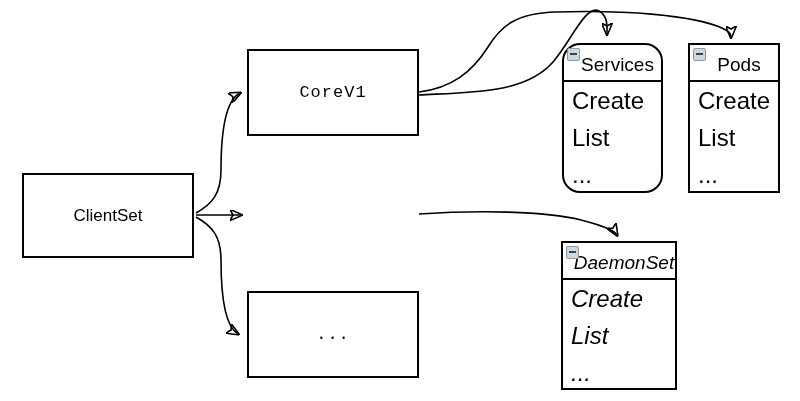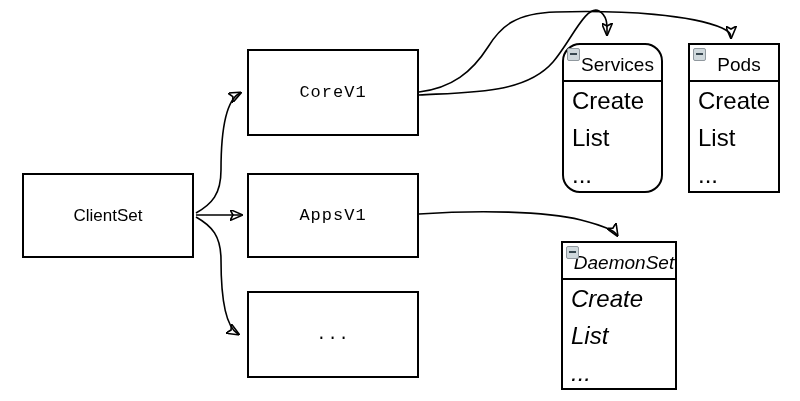--- a/index.html
+++ b/index.html
@@ -130,23 +130,20 @@
   </svg>
 
   <div class="node" id="clientset">
     <span class="label-sans">ClientSet</span>
   </div>
 
   <div class="node" id="corev1">
     <span class="label-mono">CoreV1</span>
   </div>
 
-  <div class="node" id="appsv1">
-    <span class="label-mono">AppsV1</span>
-  </div>
 
   <div class="node" id="ellipsisbox">
     <span class="label-mono">...</span>
   </div>
 
   <div class="classbox" id="services">
     <div class="classbox-header">
       <span class="minus-icon"></span>
       <span class="classbox-title">Services</span>
     </div>

